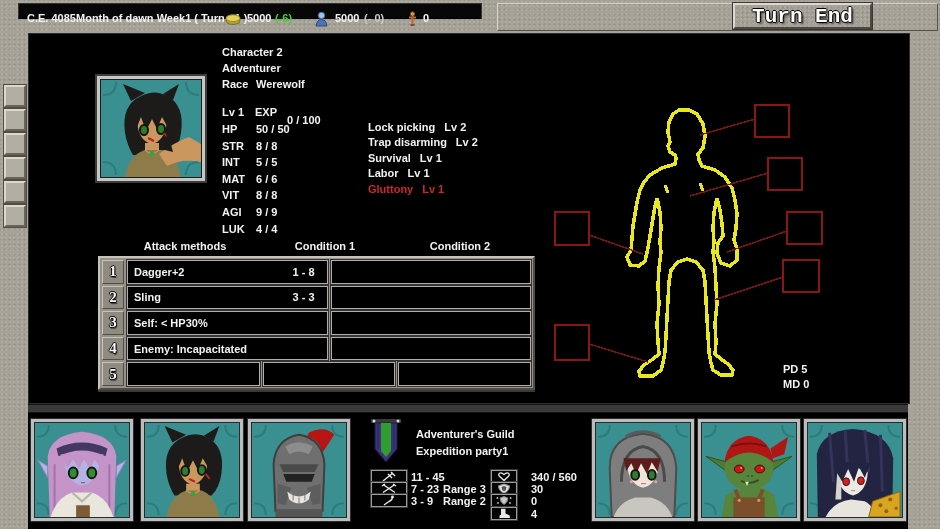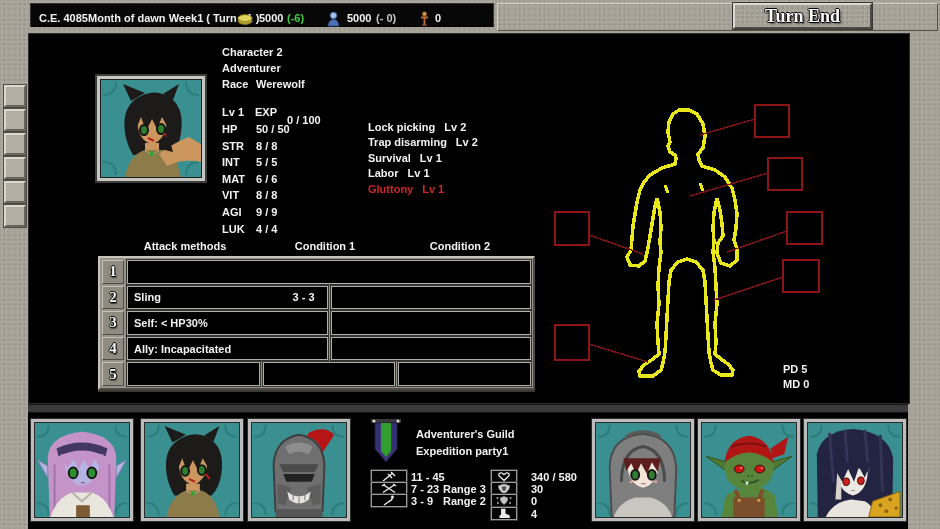--- a/index.html
+++ b/index.html
@@ -20,36 +20,36 @@
 
   
   .side-btn {
     position:absolute; left:4px; width:22px; height:22px;
     background:#b2aea4;
     border:2px solid; border-color:#dbd8d0 #67645c #67645c #dbd8d0;
     box-shadow:0 0 0 1px #504d46;
   }
 
   
-  .topbar { left:30px; top:3px; width:464px; height:24px; background:#070707;
+  .topbar { left:18px; top:3px; width:464px; height:16px; background:#070707;
     border:1px solid #333; border-bottom-color:#000;text-decoration:underline; }
   .topbar .txt { top:8px; }
 
   .turn-strip { left:497px; top:3px; width:441px; height:28px;
     border-top:1px solid #d5d2ca; border-left:1px solid #d5d2ca;
     border-bottom:1px solid #55524a; border-right:1px solid #55524a; }
   .turn-btn { left:733px; top:3px; width:139px; height:26px;
     background-color:#a5a197;
     background-image:radial-gradient(rgba(255,255,255,.10) 1px, transparent 1.2px),
       radial-gradient(rgba(0,0,0,.08) 1px, transparent 1.2px);
     background-size:4px 4px,5px 5px;
     border:2px solid; border-color:#dcd9d1 #4c4942 #4c4942 #dcd9d1;
     box-shadow:0 0 0 1px #3a3832;
     display:flex; align-items:center; justify-content:center;
-    font-family:Liberation Serif, serif; font-size:18px; color:#fdfdfd; cursor:pointer;
+    font-family:Liberation Mono, monospace; font-size:21px; color:#fdfdfd; cursor:pointer;
     text-shadow:-1px 0 #000, 1px 0 #000, 0 -1px #000, 0 1px #000, 2px 2px 2px rgba(0,0,0,.55);
     text-align:right;
   }
 
   .main-panel { left:28px; top:33px; width:882px; height:371px; background:#000;
     border:1px solid #2c2c2c; }
   .bottom-sep { left:28px; top:404px; width:880px; height:9px; background:#3a3a3a;
     border-top:1px solid #141414; border-bottom:1px solid #141414; }
   .bottom-bar { left:28px; top:413px; width:880px; height:116px; background:#000; }
 
@@ -187,35 +187,36 @@
     <div class="skrow sk-red"><span>Gluttony</span><span class="sk-lv">Lv 1</span></div>
   </div>
 
   <div class="atk-head" style="left:120px">Attack methods</div>
   <div class="atk-head" style="left:260px">Condition 1</div>
   <div class="atk-head" style="left:395px">Condition 2</div>
 
   <div class="abs atk-frame">
     <div class="atk-row">
       <div class="numcell">1</div>
+      <div class="acell method"><span>Dagger+2</span><span class="rng">1 - 8</span></div>
       <div class="acell"><span></span></div>
     </div>
     <div class="atk-row">
       <div class="numcell">2</div>
       <div class="acell method"><span>Sling</span><span class="rng">3 - 3</span></div>
       <div class="acell"><span></span></div>
     </div>
     <div class="atk-row">
       <div class="numcell">3</div>
       <div class="acell"><span>Self: &lt; HP30%</span></div>
       <div class="acell"><span></span></div>
     </div>
     <div class="atk-row">
       <div class="numcell">4</div>
-      <div class="acell"><span>Ally: Incapacitated</span></div>
+      <div class="acell"><span>Enemy: Incapacitated</span></div>
       <div class="acell"><span></span></div>
     </div>
     <div class="atk-row">
       <div class="numcell">5</div>
       <div class="acell method"><span></span><span class="rng"></span></div>
       <div class="acell"><span></span></div>
       <div class="acell"><span></span></div>
     </div>
   </div>
 
@@ -383,21 +384,21 @@
     </svg>
   </div>
   <span class="gval" style="left:411px;top:495px">3 - 9</span>
   <span class="gval" style="left:443px;top:495px">Range 2</span>
 
   <div class="gicon-box" style="left:491px;top:470px;width:26px">
     <svg width="20" height="11" viewBox="0 0 20 11">
       <path d="M10 9.5 L5.5 5.2 Q4 3.6 5.5 2.3 Q7.5 1 10 3.6 Q12.5 1 14.5 2.3 Q16 3.6 14.5 5.2 Z" stroke="#ececec" stroke-width="1.3" fill="none"></path>
     </svg>
   </div>
-  <span class="gval" style="left:531px;top:471px">340 / 580</span>
+  <span class="gval" style="left:531px;top:471px">340 / 560</span>
 
   <div class="gicon-box" style="left:491px;top:482px;width:26px">
     <svg width="20" height="11" viewBox="0 0 20 11">
       <path d="M10 1 L15.5 2.8 Q15.5 8 10 10.3 Q4.5 8 4.5 2.8 Z" fill="#dcdcdc" stroke="#8a8a8a"></path>
       <path d="M10 3 L12.5 4 Q12.5 7 10 8.2 Q7.5 7 7.5 4 Z" fill="#555555"></path>
     </svg>
   </div>
   <span class="gval" style="left:531px;top:483px">30</span>
 
   <div class="gicon-box" style="left:491px;top:494px;width:26px">

